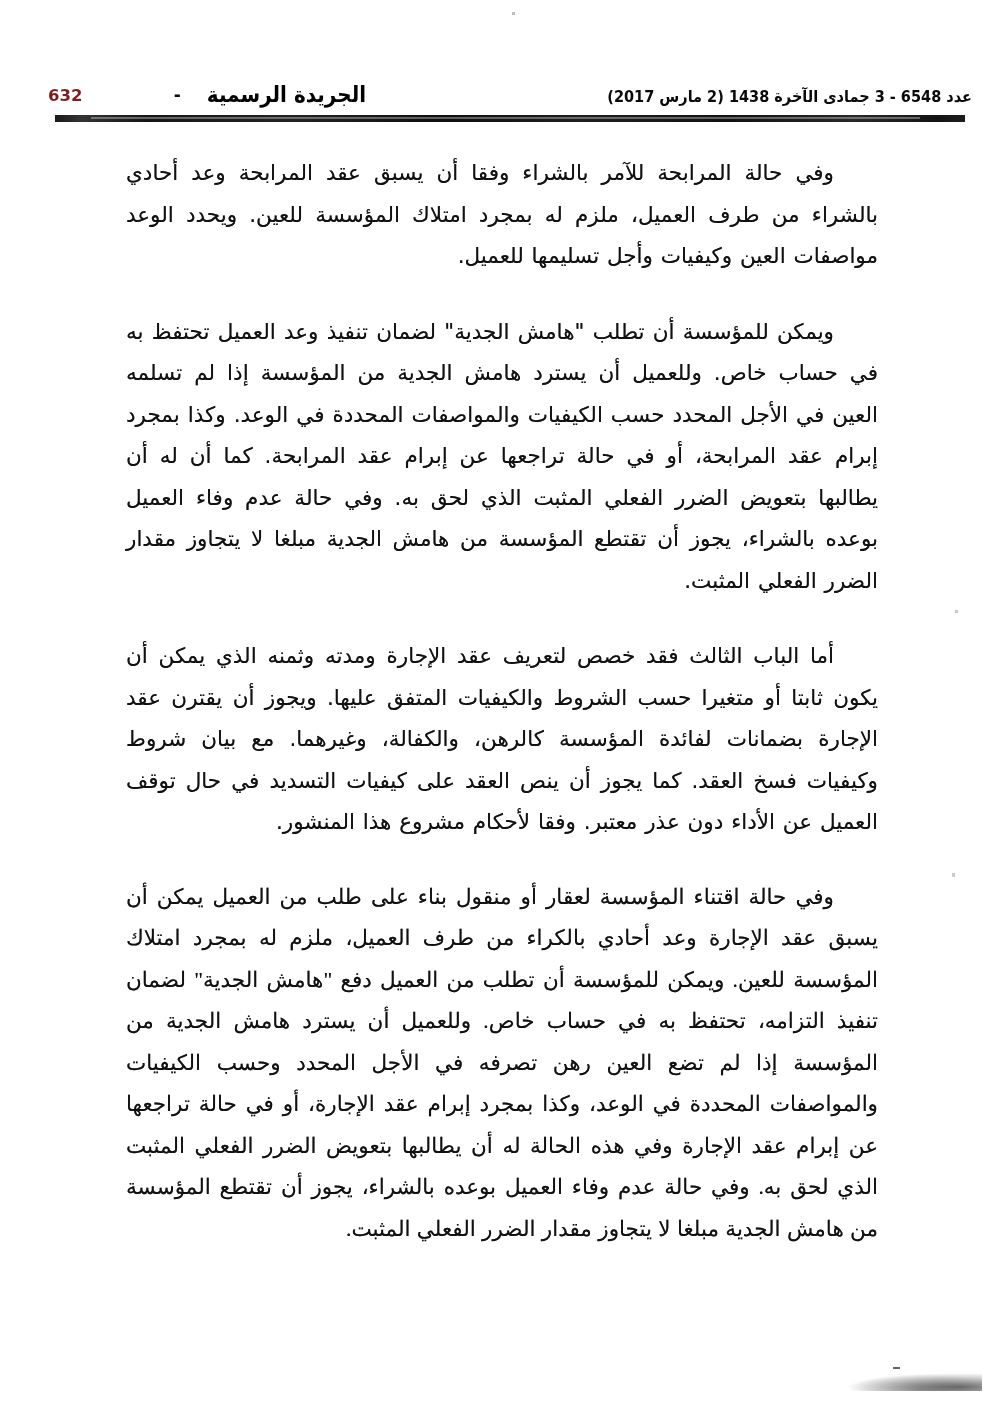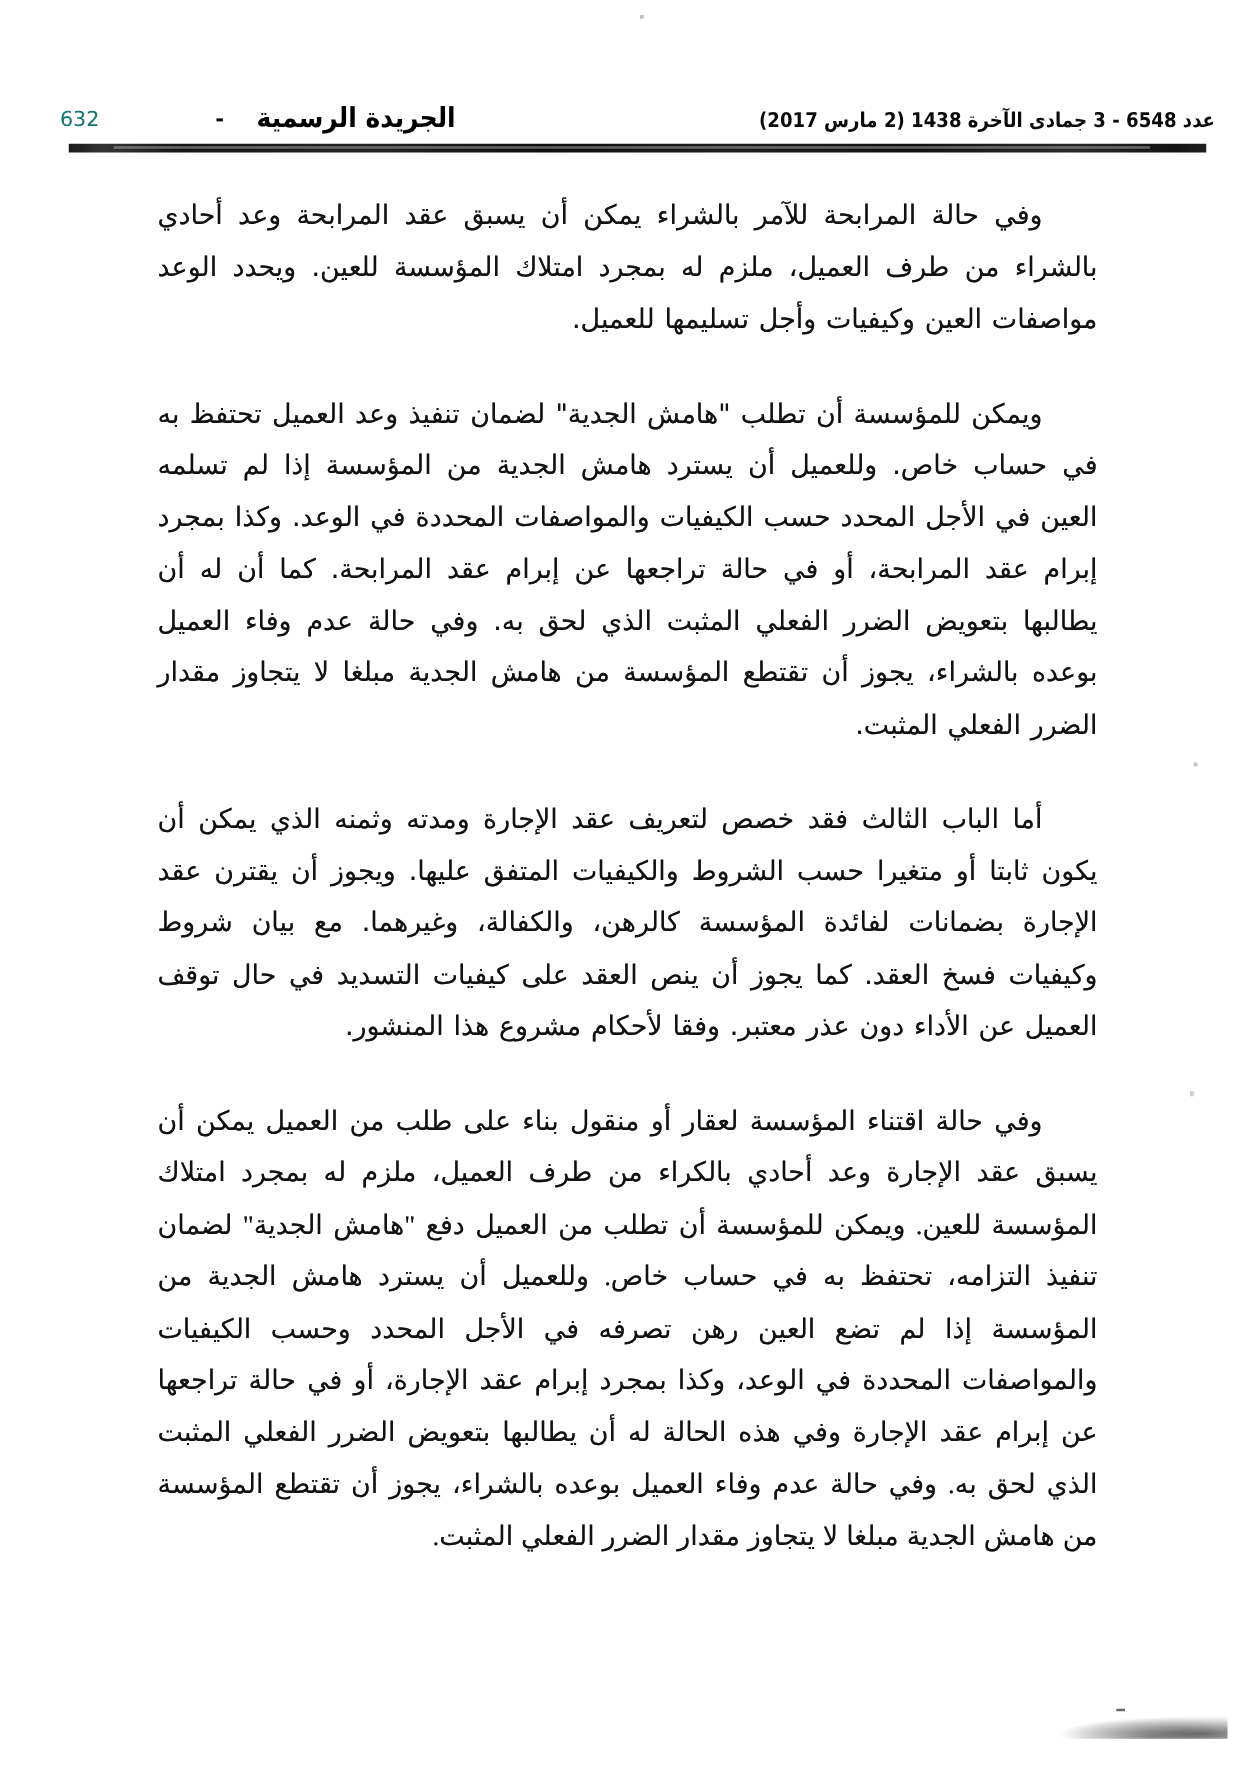--- a/index.html
+++ b/index.html
@@ -64,22 +64,22 @@
   }
 
   .header-dash {
     font-size: 17px;
     font-weight: 700;
     color: #0a0a0a;
   }
 
   .header-pageno {
     font-size: 16.5px;
-    font-weight: 400;
-    color: #0f766e;
+    font-weight: 700;
+    color: #7f1d1d;
     direction: ltr;
     unicode-bidi: isolate;
   }
 
   
   .header-rule {
     position: absolute;
     top: 115px;
     left: 55px;
     width: 910px;
@@ -186,21 +186,21 @@
       <span class="header-title">الجريدة الرسمية</span>
       <span class="header-dash">-</span>
     </span>
 
     <span class="header-pageno">632</span>
   </div>
 
   <div class="header-rule"></div>
 
   <div class="body-col">
-    <p class="para">وفي حالة المرابحة للآمر بالشراء يمكن أن يسبق عقد المرابحة وعد أحادي بالشراء من طرف العميل، ملزم له بمجرد امتلاك المؤسسة للعين. ويحدد الوعد مواصفات العين وكيفيات وأجل تسليمها للعميل.</p>
+    <p class="para">وفي حالة المرابحة للآمر بالشراء وفقا أن يسبق عقد المرابحة وعد أحادي بالشراء من طرف العميل، ملزم له بمجرد امتلاك المؤسسة للعين. ويحدد الوعد مواصفات العين وكيفيات وأجل تسليمها للعميل.</p>
     <p class="para">ويمكن للمؤسسة أن تطلب "هامش الجدية" لضمان تنفيذ وعد العميل تحتفظ به في حساب خاص. وللعميل أن يسترد هامش الجدية من المؤسسة إذا لم تسلمه العين في الأجل المحدد حسب الكيفيات والمواصفات المحددة في الوعد. وكذا بمجرد إبرام عقد المرابحة، أو في حالة تراجعها عن إبرام عقد المرابحة. كما أن له أن يطالبها بتعويض الضرر الفعلي المثبت الذي لحق به. وفي حالة عدم وفاء العميل بوعده بالشراء، يجوز أن تقتطع المؤسسة من هامش الجدية مبلغا لا يتجاوز مقدار الضرر الفعلي المثبت.</p>
     <p class="para">أما الباب الثالث فقد خصص لتعريف عقد الإجارة ومدته وثمنه الذي يمكن أن يكون ثابتا أو متغيرا حسب الشروط والكيفيات المتفق عليها. ويجوز أن يقترن عقد الإجارة بضمانات لفائدة المؤسسة كالرهن، والكفالة، وغيرهما. مع بيان شروط وكيفيات فسخ العقد. كما يجوز أن ينص العقد على كيفيات التسديد في حال توقف العميل عن الأداء دون عذر معتبر. وفقا لأحكام مشروع هذا المنشور.</p>
     <p class="para">وفي حالة اقتناء المؤسسة لعقار أو منقول بناء على طلب من العميل يمكن أن يسبق عقد الإجارة وعد أحادي بالكراء من طرف العميل، ملزم له بمجرد امتلاك المؤسسة للعين. ويمكن للمؤسسة أن تطلب من العميل دفع "هامش الجدية" لضمان تنفيذ التزامه، تحتفظ به في حساب خاص. وللعميل أن يسترد هامش الجدية من المؤسسة إذا لم تضع العين رهن تصرفه في الأجل المحدد وحسب الكيفيات والمواصفات المحددة في الوعد، وكذا بمجرد إبرام عقد الإجارة، أو في حالة تراجعها عن إبرام عقد الإجارة وفي هذه الحالة له أن يطالبها بتعويض الضرر الفعلي المثبت الذي لحق به. وفي حالة عدم وفاء العميل بوعده بالشراء، يجوز أن تقتطع المؤسسة من هامش الجدية مبلغا لا يتجاوز مقدار الضرر الفعلي المثبت.</p>
   </div>
 
   <div class="scan-smudge"></div>
   <div class="scan-dot"></div>
   <div class="scan-dot-2"></div>
   <div class="scan-dot-3"></div>
   <div class="scan-dot-4"></div>

